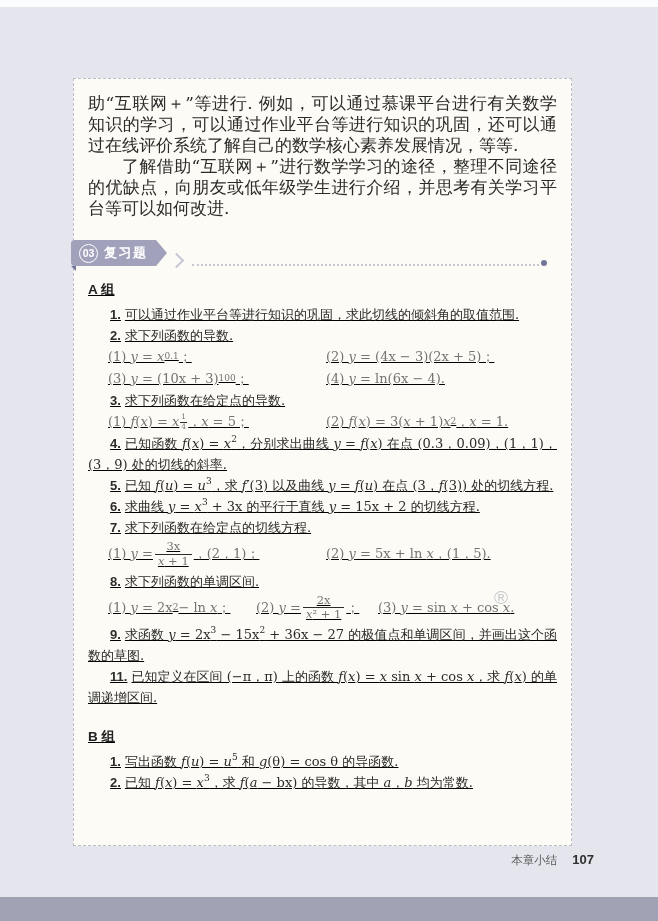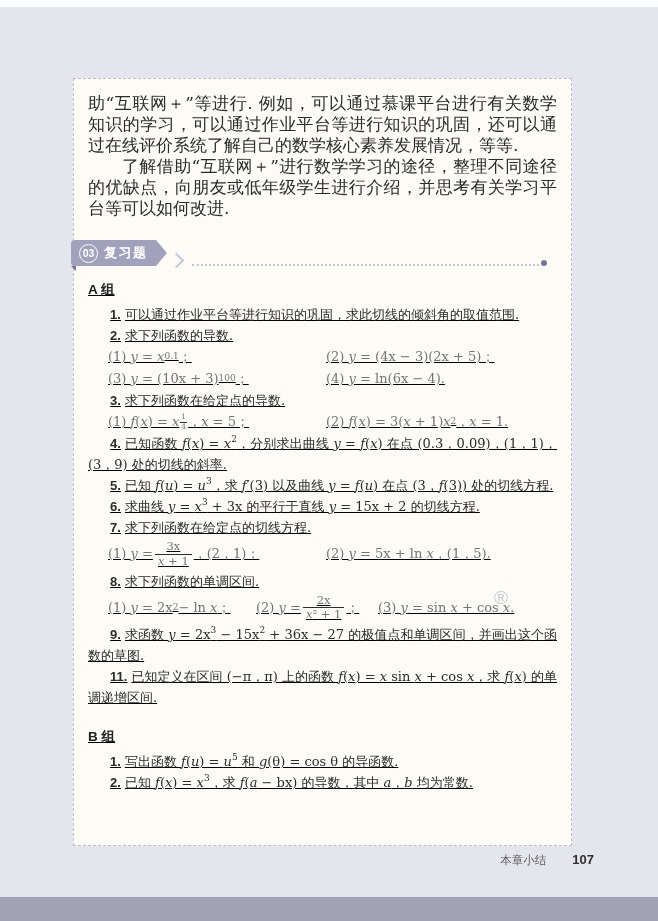--- a/index.html
+++ b/index.html
@@ -50,21 +50,21 @@
         text-align:center;margin:2px 2px;}
   .frac .fn{display:block;border-bottom:1px solid #2b2b2b;padding:0 3px;}
   .frac .fd{display:block;padding:0 3px;}
   sup.sf{vertical-align:super;line-height:0;}
   .frac.tiny{font-size:7.5px;line-height:1.1;margin:0 1px;}
   .frac.tiny .fn,.frac.tiny .fd{padding:0 1px;}
 
   .watermark{position:absolute;left:420px;top:508px;font-size:19px;color:#b6b9c2;opacity:.75;
         font-family:"Liberation Sans",sans-serif;}
 
-  .footer{position:absolute;top:852px;right:64px;display:flex;align-items:baseline;gap:26px;}
+  .footer{position:absolute;top:852px;right:64px;display:flex;align-items:baseline;gap:15px;}
   .footer .flabel{font-size:11.5px;color:#5a5a5a;}
   .footer .pagenum{font-size:13px;font-weight:bold;color:#2f2f2f;font-family:"Liberation Sans",sans-serif;}
   .bottom-bar{position:absolute;left:0;bottom:0;width:658px;height:24px;background:#a2a2b5;}
 </style>
 </head>
 <body>
 
 <div class="page">
   <div class="top-strip"></div>
 

